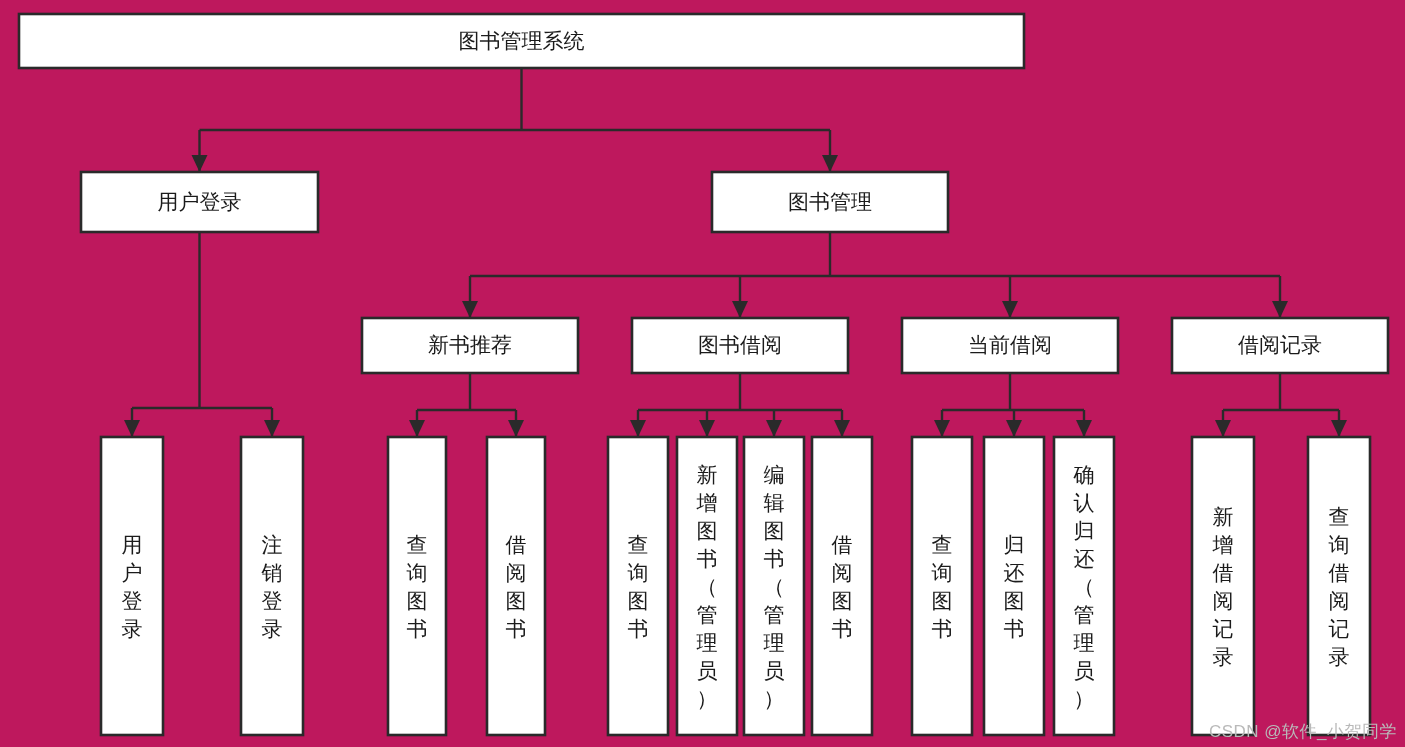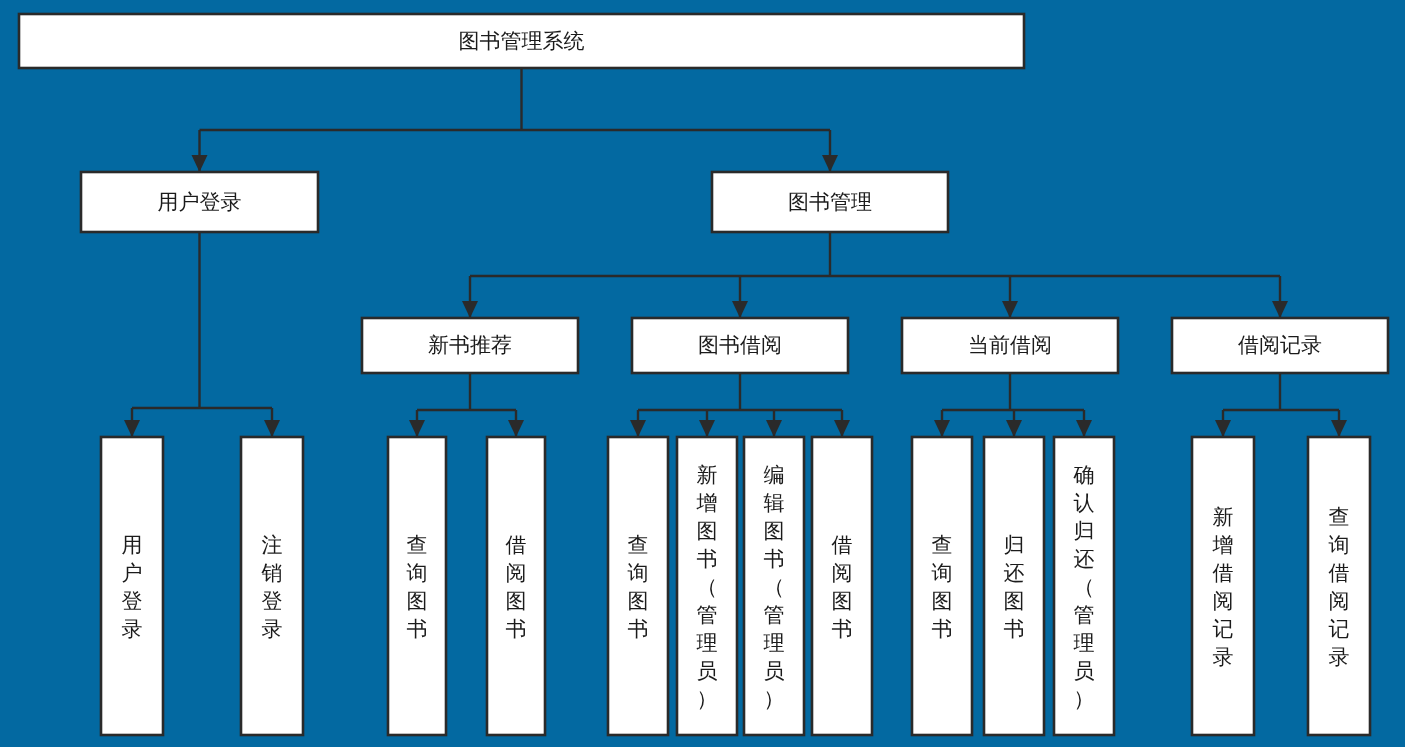--- a/index.html
+++ b/index.html
@@ -1,21 +1,21 @@
 <!DOCTYPE html>
 <html><head>
 <meta charset="utf-8">
 <style>
   html,body{margin:0;padding:0;background:#ffffff;}
   body{
     width:1405px;height:747px;
     font-family:"Liberation Sans","DejaVu Sans",sans-serif;
     overflow:hidden;
   }
-  #diagram-root{position:relative;width:1405px;height:747px;background:#0369a1;}
+  #diagram-root{position:relative;width:1405px;height:747px;background:#be185d;}
   svg.diagram{position:absolute;left:0;top:0;width:1405px;height:747px;}
   .node-rect{fill:#ffffff;stroke:#2a2a2a;stroke-width:2.6;}
   .connector{stroke:#2a2a2a;stroke-width:2.4;fill:none;stroke-linecap:butt;}
   .arrow-head{fill:#2a2a2a;stroke:none;}
   .node-label{
     font-family:"Liberation Sans","DejaVu Sans",sans-serif;
     fill:#1b1b1b;
     font-size:21px;
     text-anchor:middle;
     dominant-baseline:middle;
@@ -225,13 +225,14 @@
           <text x="1339" y="518" class="node-label vertical">查</text>
           <text x="1339" y="546" class="node-label vertical">询</text>
           <text x="1339" y="574" class="node-label vertical">借</text>
           <text x="1339" y="602" class="node-label vertical">阅</text>
           <text x="1339" y="630" class="node-label vertical">记</text>
           <text x="1339" y="658" class="node-label vertical">录</text>
         </g>
       </g>
   </svg>
 
+  <div class="watermark">CSDN @软件_小贺同学</div>
 </div>
 
 </body></html>

